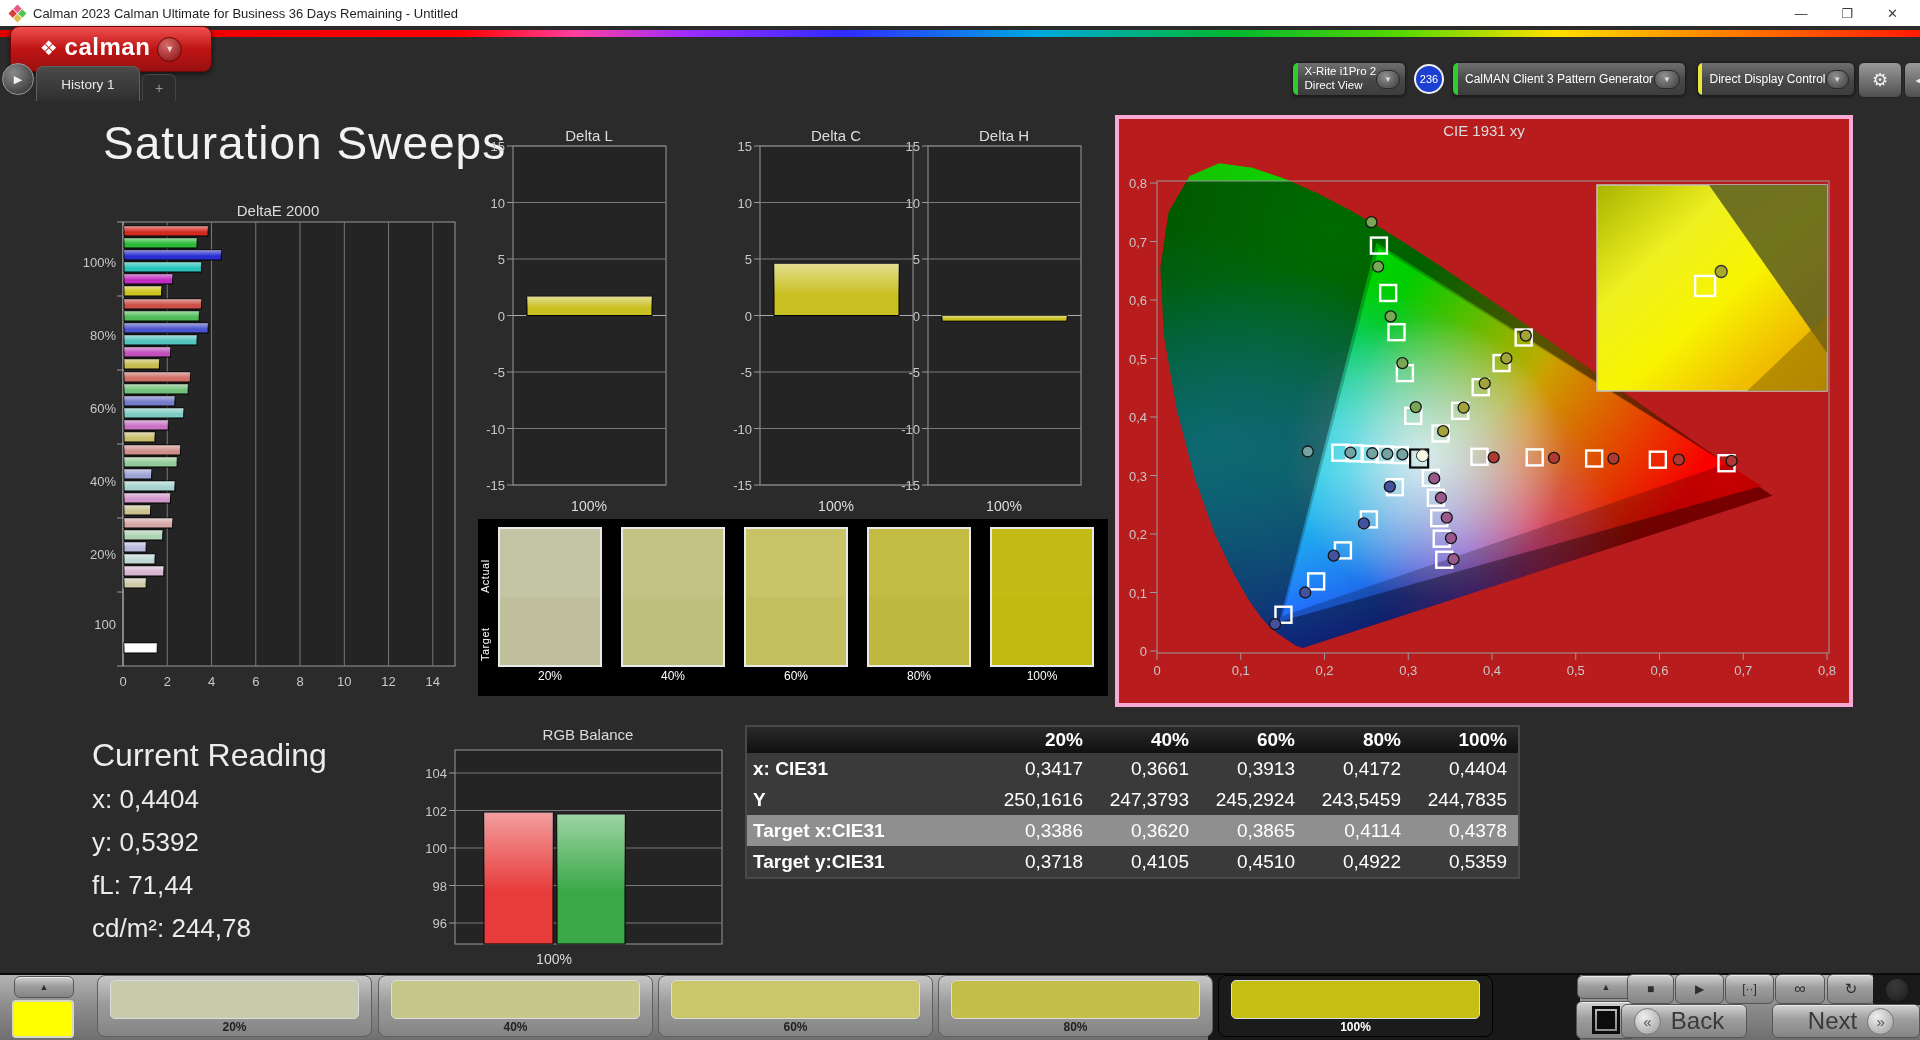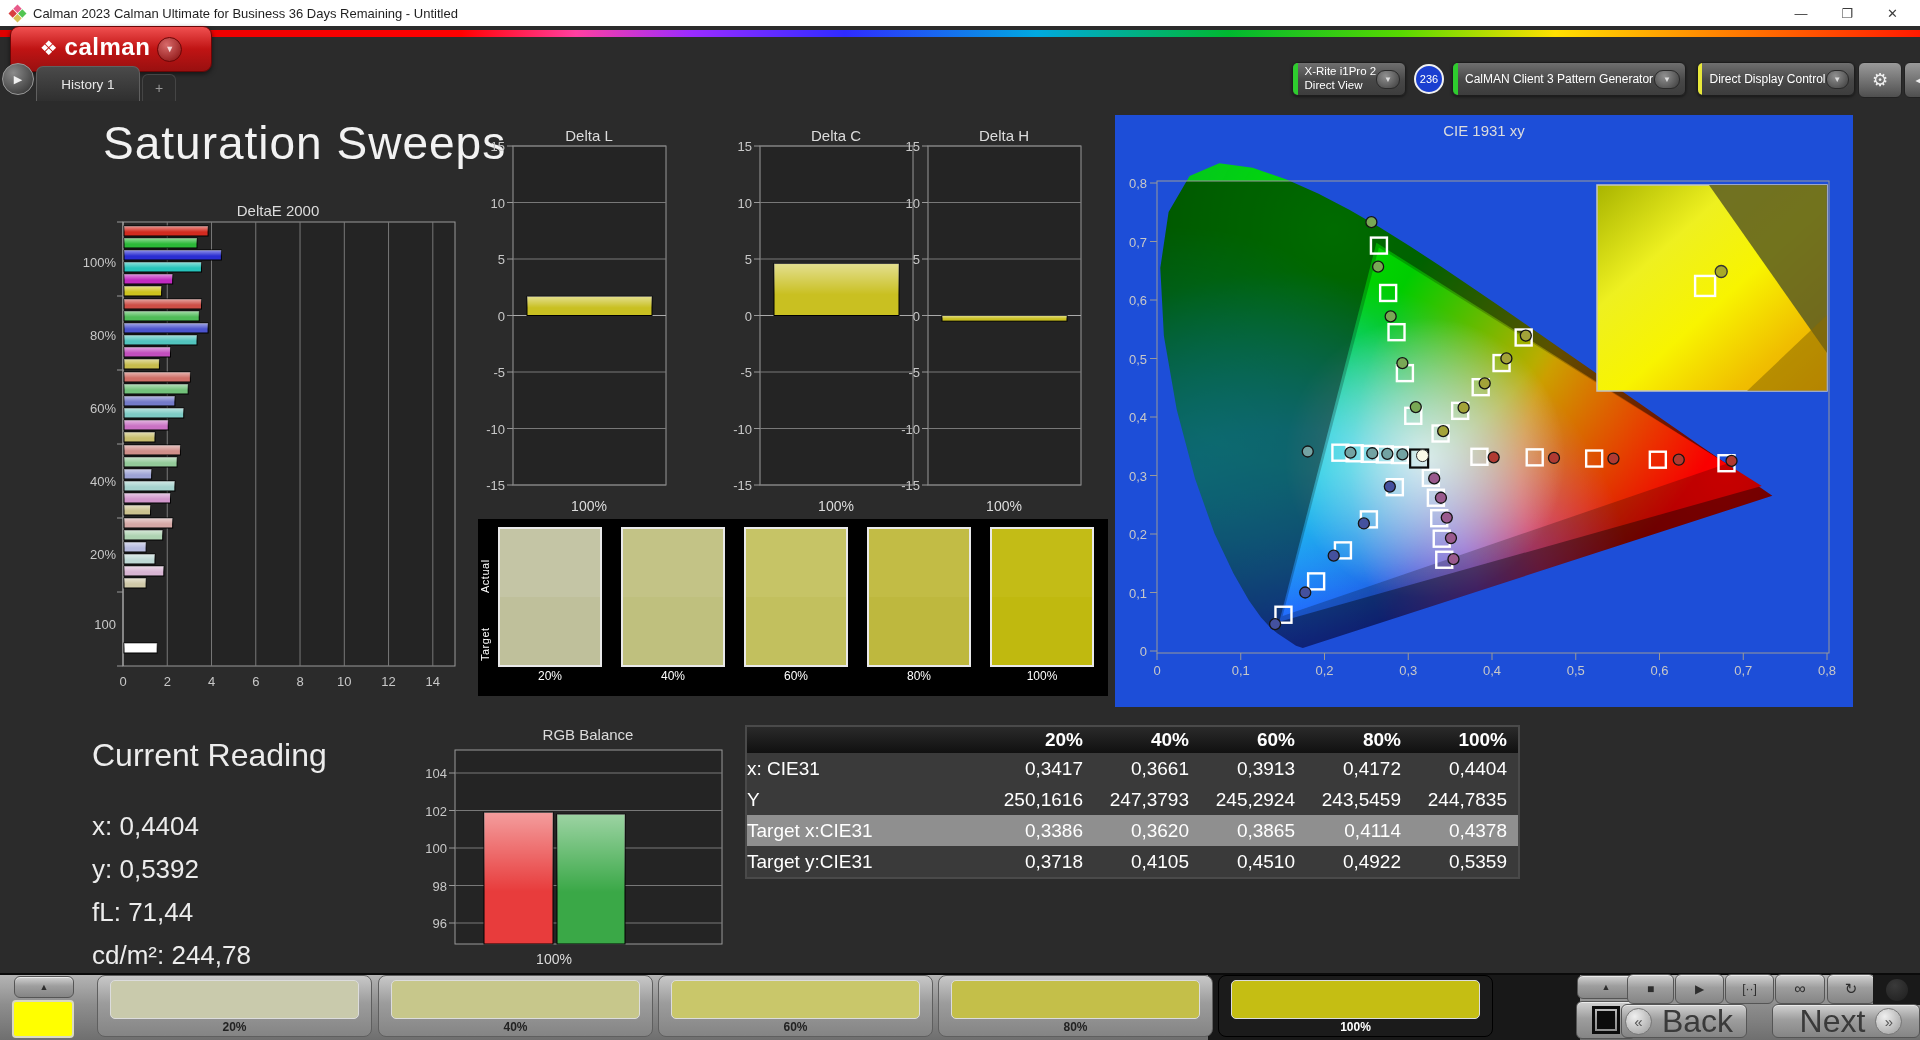--- a/index.html
+++ b/index.html
@@ -64,57 +64,57 @@
   #pagetitle{left:103px;top:116px;font-size:46px;color:#f2f2f2;letter-spacing:1px}
 
   
   #swpanel{left:478px;top:519px;width:630px;height:177px;background:#000}
   .cswatch{position:absolute;top:8px;width:104px;height:140px;border:2px solid #e9e9e9;box-sizing:border-box}
   .cswlabel{position:absolute;top:150px;width:104px;text-align:center;color:#fff;font-size:12px}
   .vert{position:absolute;left:1px;width:16px;color:#fff;font-size:11px;writing-mode:vertical-rl;
     transform:rotate(180deg);text-align:center;letter-spacing:.5px}
 
   
-  #cie{left:1115px;top:115px;width:730px;height:584px;border:4px solid #1d4ed8;background:#1d4ed8}
+  #cie{left:1115px;top:115px;width:730px;height:584px;border:4px solid #f9a8d4;background:#b91c1c}
   #cietitle{position:absolute;left:0;top:3px;width:730px;text-align:center;color:#dcdcdc;font-size:15px}
   #ciesvg{position:absolute;left:0;top:24px}
 
   
   #currentreading{left:92px;top:737px;color:#ececec}
-  #currentreading .crh{font-size:32px;margin-bottom:31px}
+  #currentreading .crh{font-size:32px;margin-bottom:4px}
   #currentreading .crl{font-size:26px;line-height:43px}
 
   
   #mtable{left:745px;top:725px;width:775px;border:2px solid #4a4a4a;box-sizing:border-box}
   .mrow{display:flex;height:31px;align-items:center;color:#fff;font-size:19px}
   .mrow.head{height:26px;background:linear-gradient(#2a2a2a,#101010);font-weight:bold}
   .mrow.odd{background:#3a3a3a}
   .mrow.even{background:#8f8f8f}
-  .mc0{width:240px;padding-left:0;font-weight:normal;box-sizing:border-box}
+  .mc0{width:240px;padding-left:6px;font-weight:bold;box-sizing:border-box}
   .mcv{width:106px;text-align:right;padding-right:10px;box-sizing:border-box}
 
   
   #bottombar{left:0;top:973px;width:1920px;height:67px;border-top:2px solid #0a0a0a;box-sizing:border-box;
     background:linear-gradient(#b4b4b4,#8e8e8e 45%,#6f6f6f)}
   #selpanel{left:1208px;top:975px;width:372px;height:65px;background:#181818}
   #darkend{left:1873px;top:975px;width:47px;height:30px;background:#191919;display:flex;align-items:center;
     justify-content:center}
   #darkend i{width:22px;height:22px;border-radius:50%;background:radial-gradient(circle at 40% 30%,#3a3a3a,#1e1e1e);display:block}
   .swbtn{position:absolute;top:975px;width:275px;height:62px;border-radius:8px;
     background:linear-gradient(#c8c8c8,#9c9c9c 45%,#848484);border:1px solid #5f5f5f;box-sizing:border-box}
   .swbtn.sel{background:#1b1b1b;border-color:#000}
   .swcol{position:absolute;left:12px;right:12px;top:4px;height:37px;border-radius:5px;border:1px solid #dcdcdc}
   .swlab{position:absolute;left:0;right:0;top:44px;text-align:center;font-size:12px;font-weight:bold;color:#222}
   .swbtn.sel .swlab{color:#fff}
   .gbtn{background:linear-gradient(#d2d2d2,#9e9e9e 45%,#858585);border:1px solid #555;border-radius:6px;
     display:flex;align-items:center;justify-content:center;color:#2e2e2e;
     box-shadow:inset 0 1px 0 rgba(255,255,255,.55)}
   .chip{width:25px;height:25px;border-radius:50%;background:radial-gradient(circle at 35% 30%,#efefef,#9a9a9a);
     border:1px solid #777;display:flex;align-items:center;justify-content:center;font-size:15px;color:#555}
-  .navlab{font-size:32px;color:#3a3a3a;margin:8px 10px}
+  .navlab{font-size:24px;color:#3a3a3a;margin:8px 10px}
   #upleft{left:14px;top:976px;width:58px;height:20px;font-size:9px}
   #yellowtile{left:12px;top:1000px;width:62px;height:38px;border-radius:4px;border:2px solid #d9d9c2;box-sizing:border-box}
   #upright{left:1577px;top:975px;width:56px;height:22px;font-size:9px}
   #bigstop{left:1576px;top:1001px;width:58px;height:36px}
   #bigstop i{width:18px;height:18px;background:#0c0c0c;outline:3px solid #0c0c0c;outline-offset:2px;display:block}
   .mbtn{position:absolute;top:974px;height:28px;font-size:12px}
 </style>
 </head>
 <body>
 

